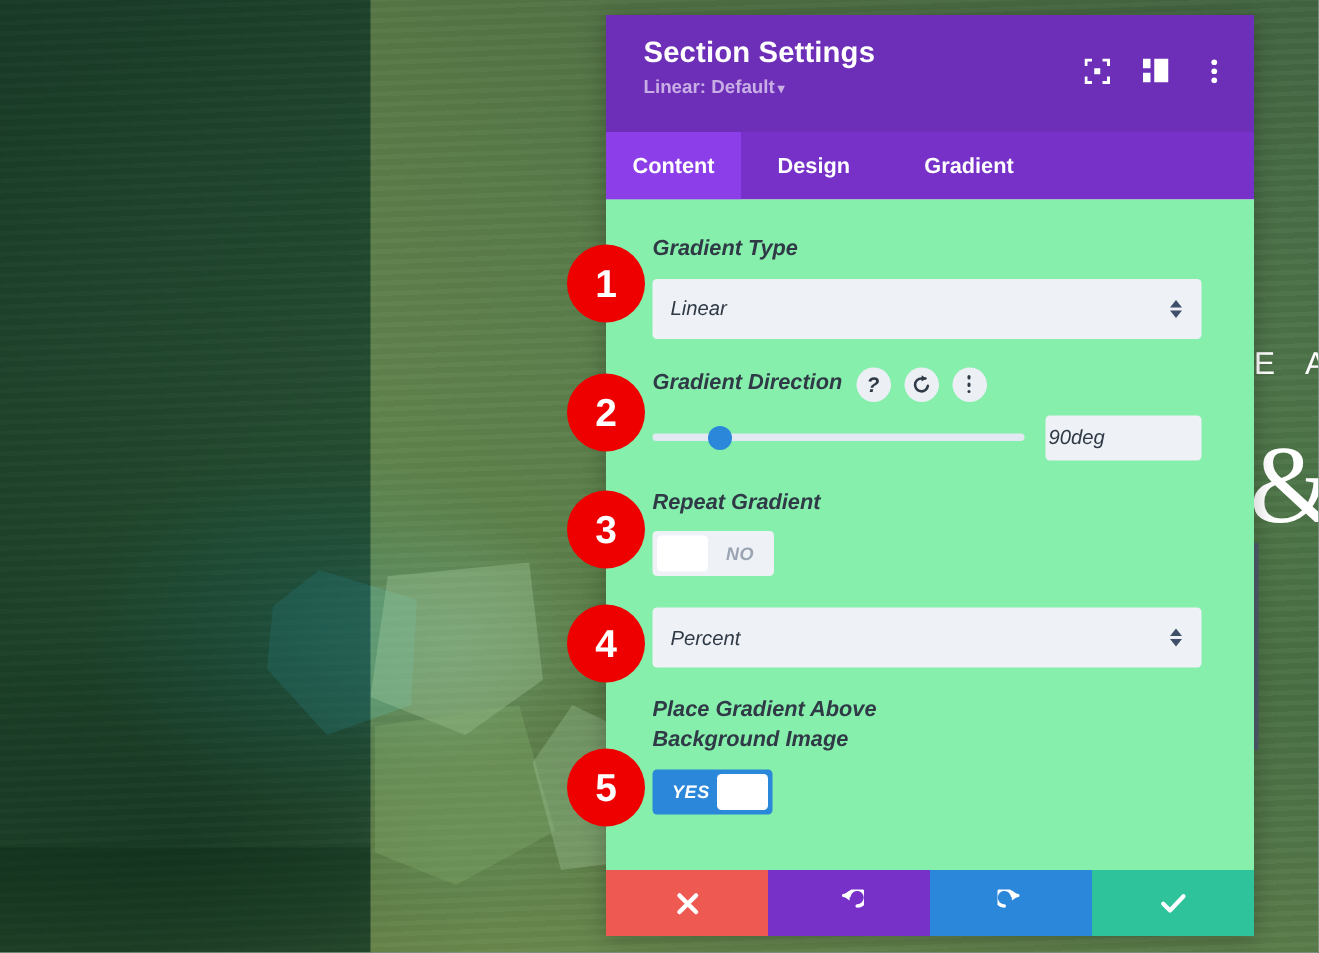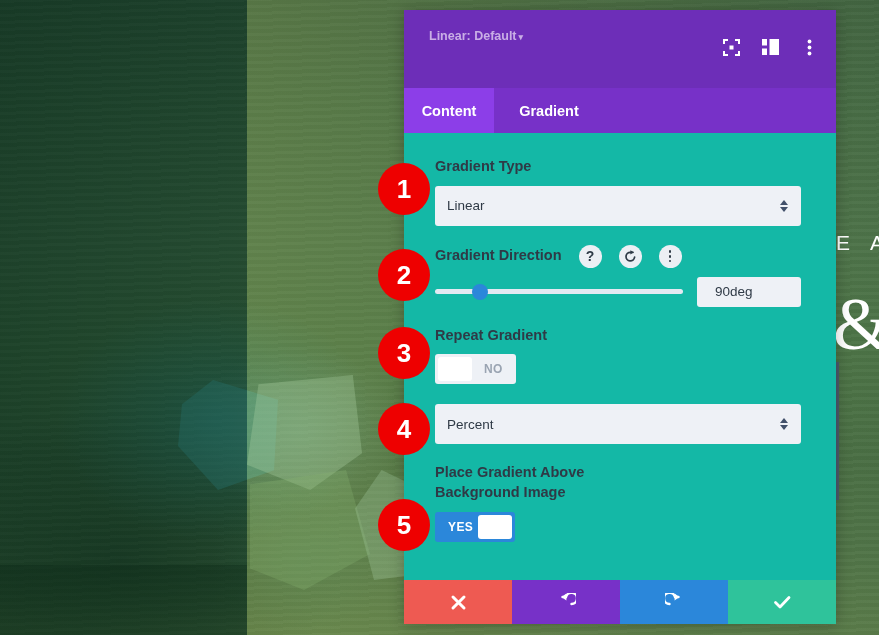--- a/index.html
+++ b/index.html
@@ -181,38 +181,39 @@
     cursor: pointer;
     height: 100%;
   }
   .tab.active { background: #8c3ee8; }
   .tab-content-w { width: 90px; }
   .tab-design-w { width: 97px; }
   .tab-adv-w { width: 110px; }
 
   .panel-body {
     flex: 1;
-    background: #14b8a6;
+    background: #86efac;
     padding: 24px 35px 0 31px;
     overflow: hidden;
     position: relative;
+    font-style: italic;
   }
 
   .field { margin-bottom: 19px; }
   .field-label {
     color: #2f3a46;
     font-size: 14.5px;
     font-weight: bold;
     margin-bottom: 9px;
     line-height: 1.36;
   }
   .label-row {
     display: flex;
     align-items: center;
-    gap: 17px;
+    gap: 9px;
     margin-bottom: 9px;
   }
   .label-row .field-label { margin-bottom: 0; }
 
   .mini-btn {
     width: 23px; height: 23px;
     border-radius: 50%;
     background: #eceff4;
     display: flex;
     align-items: center;
@@ -286,21 +287,21 @@
     transform: translateX(-50%);
     cursor: grab;
   }
   .value-box {
     width: 104px;
     height: 30px;
     background: #eef1f6;
     border-radius: 3px;
     display: flex;
     align-items: center;
-    padding: 0 18px;
+    padding: 0 2px;
     color: #2f3a46;
     font-size: 13.5px;
     cursor: text;
   }
 
   .toggle {
     display: inline-flex;
     align-items: center;
     border-radius: 3px;
     height: 30px;
@@ -382,20 +383,21 @@
 
   <div class="page-text page-text-e">E</div>
   <div class="page-text page-text-a">A</div>
   <div class="page-text page-amp">&amp;</div>
 
   <div class="side-scroll-bar"></div>
 
   <div class="panel">
 
     <div class="panel-header">
+      <div class="panel-title">Section Settings</div>
       <div class="panel-preset">
         <span>Linear: Default</span><span class="caret">▾</span>
       </div>
 
       <div class="header-icons">
         <div class="hicon">
           <svg width="17" height="17" viewBox="0 0 17 17">
             <path d="M1,5 L1,1 L5,1 M12,1 L16,1 L16,5 M16,12 L16,16 L12,16 M5,16 L1,16 L1,12" fill="none" stroke="#ffffff" stroke-width="2"></path>
             <rect x="6.5" y="6.5" width="4" height="4" fill="#ffffff"></rect>
           </svg>
@@ -412,20 +414,21 @@
             <circle cx="2.5" cy="2.5" r="1.9" fill="#ffffff"></circle>
             <circle cx="2.5" cy="8.5" r="1.9" fill="#ffffff"></circle>
             <circle cx="2.5" cy="14.5" r="1.9" fill="#ffffff"></circle>
           </svg>
         </div>
       </div>
     </div>
 
     <div class="tabs">
       <div class="tab active tab-content-w">Content</div>
+      <div class="tab tab-design-w">Design</div>
       <div class="tab tab-adv-w">Gradient</div>
     </div>
 
     <div class="panel-body">
 
       <div class="field">
         <div class="field-label">Gradient Type</div>
         <div class="select-box">
           <span>Linear</span>
           <span class="stepper">

